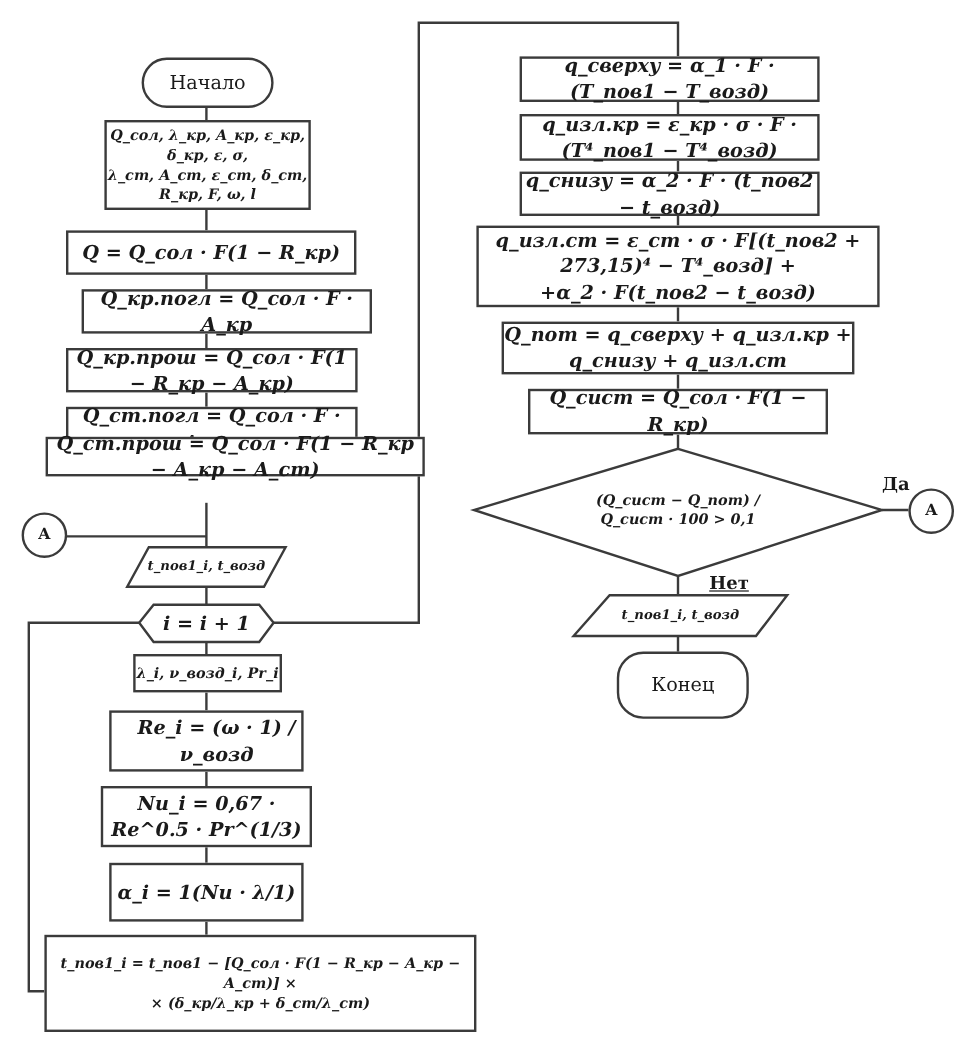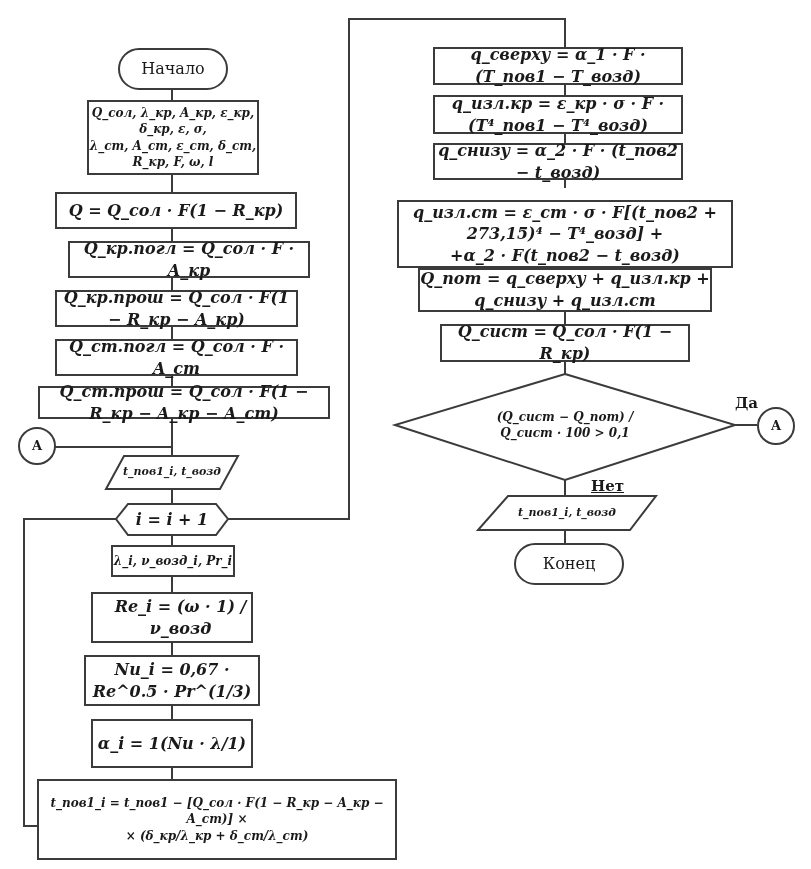--- a/index.html
+++ b/index.html
@@ -79,21 +79,21 @@
 </div>
 
 <div class="node box" style="left:55px;top:290px;width:243px;height:37px;">
   <span class="txt">Q_кр.прош = Q_сол · F(1 − R_кр − A_кр)</span>
 </div>
 
 <div class="node box" style="left:55px;top:339px;width:243px;height:37px;">
   <span class="txt">Q_ст.погл = Q_сол · F · A_ст</span>
 </div>
 
-<div class="node box" style="left:38px;top:386px;width:292px;height:33px;">
+<div class="node box" style="left:38px;top:364px;width:316px;height:33px;">
   <span class="txt">Q_ст.прош = Q_сол · F(1 − R_кр − A_кр − A_ст)</span>
 </div>
 
 <div class="node conn" style="left:18px;top:427px;width:38px;height:38px;">
   <span>A</span>
 </div>
 
 <div class="node shape" style="left:106px;top:456px;width:132px;height:33px;font-size:11px;">
   <span class="txt">t_пов1_i, t_возд</span>
 </div>
@@ -128,21 +128,21 @@
 </div>
 
 <div class="node box" style="left:433px;top:95px;width:250px;height:39px;">
   <span class="txt">q_изл.кр = ε_кр · σ · F · (T⁴_пов1 − T⁴_возд)</span>
 </div>
 
 <div class="node box" style="left:433px;top:143px;width:250px;height:37px;">
   <span class="txt">q_снизу = α_2 · F · (t_пов2 − t_возд)</span>
 </div>
 
-<div class="node box" style="left:397px;top:200px;width:336px;height:68px;">
+<div class="node box" style="left:397px;top:188px;width:336px;height:68px;">
   <span class="txt">q_изл.ст = ε_ст · σ · F[(t_пов2 + 273,15)⁴ − T⁴_возд] +
 +α_2 · F(t_пов2 − t_возд)</span>
 </div>
 
 <div class="node box" style="left:418px;top:268px;width:294px;height:44px;">
   <span class="txt">Q_пот = q_сверху + q_изл.кр + q_снизу + q_изл.ст</span>
 </div>
 
 <div class="node box" style="left:440px;top:324px;width:250px;height:38px;">
   <span class="txt">Q_сист = Q_сол · F(1 − R_кр)</span>
@@ -156,15 +156,15 @@
 <span class="label" style="left:591px;top:477px;text-decoration:underline;">Нет</span>
 
 <div class="node conn" style="left:757px;top:407px;width:38px;height:38px;">
   <span>A</span>
 </div>
 
 <div class="node shape" style="left:478px;top:496px;width:178px;height:34px;font-size:11px;">
   <span class="txt">t_пов1_i, t_возд</span>
 </div>
 
-<div class="node term" style="left:514px;top:543px;width:110px;height:42px;text-align:right;">
+<div class="node term" style="left:514px;top:543px;width:110px;height:56px;text-align:right;">
   <span class="txt">Конец</span>
 </div>
 
 </body></html>

